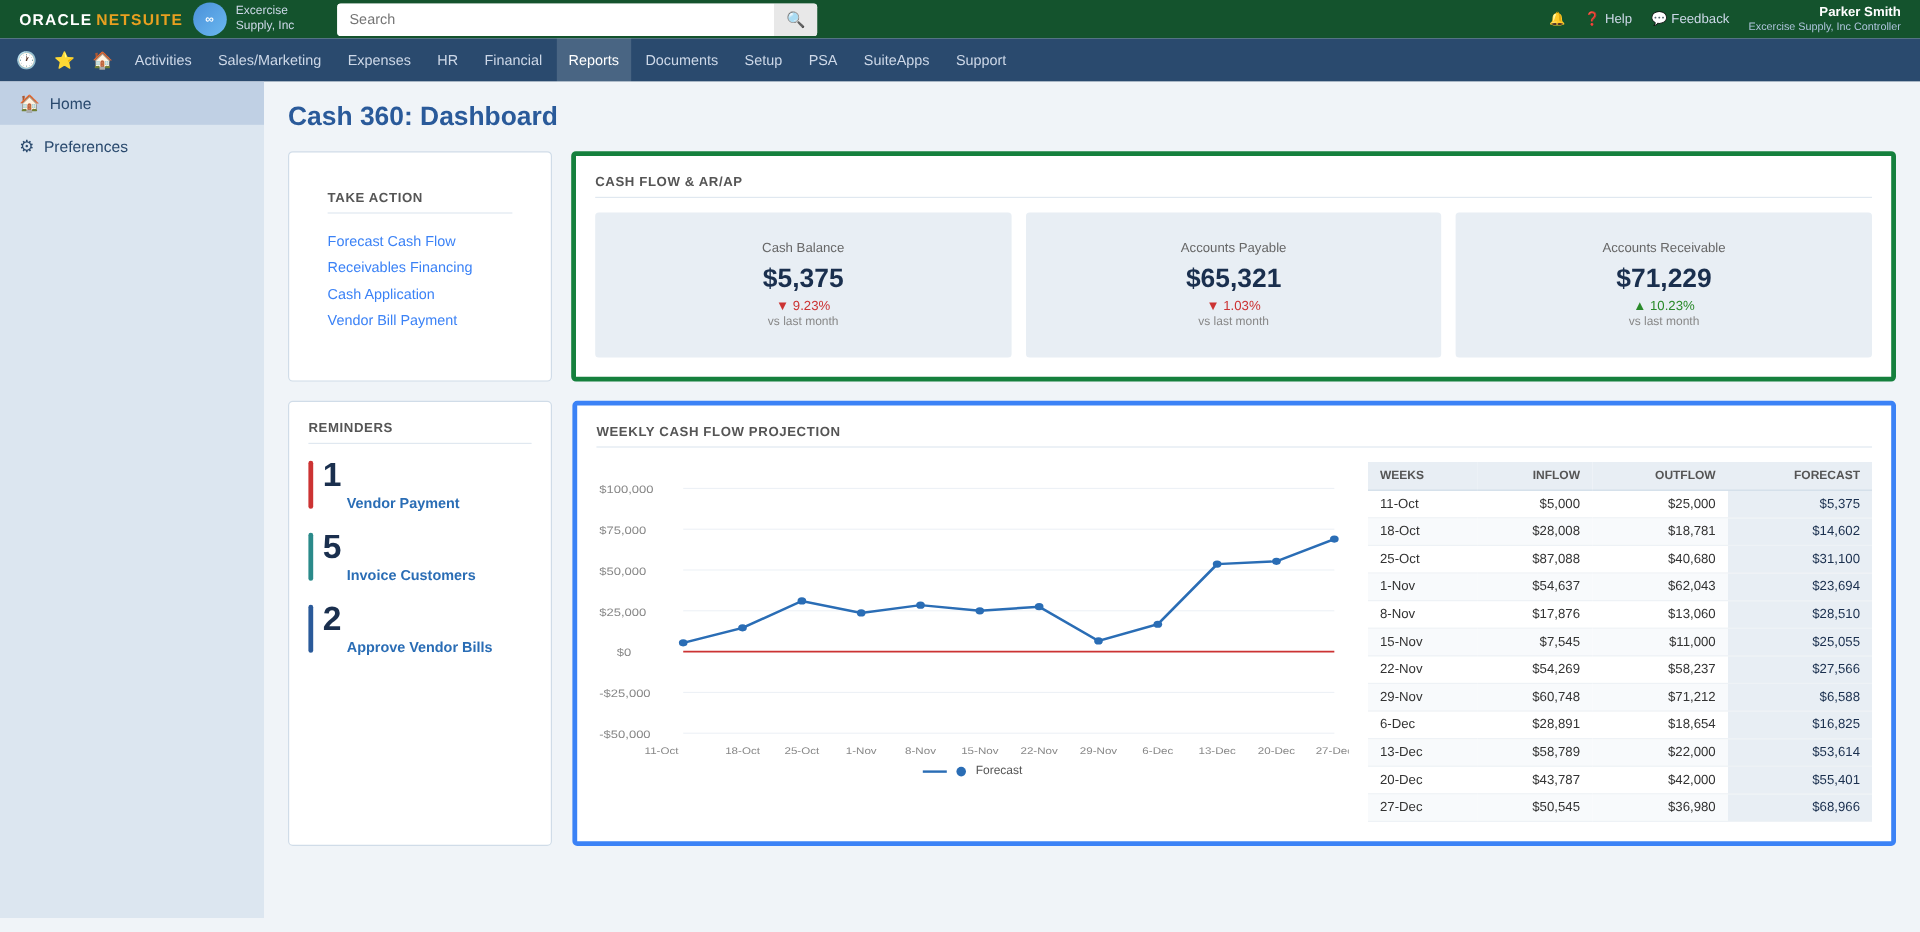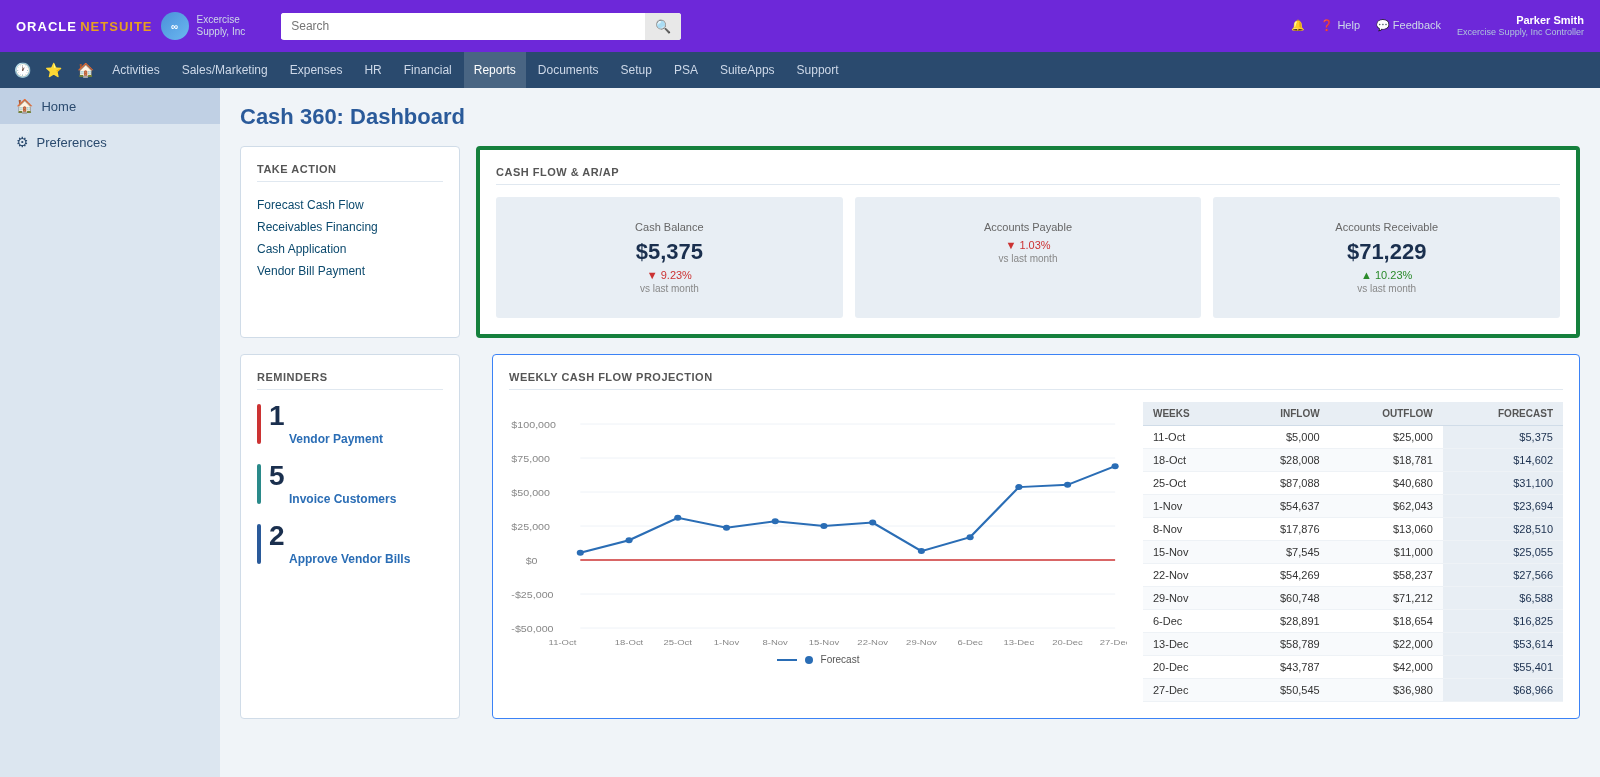--- a/index.html
+++ b/index.html
@@ -1,21 +1,21 @@
 <!DOCTYPE html>
 <html><head>
   <meta charset="utf-8">
   <style>
     * { box-sizing: border-box; margin: 0; padding: 0; }
     body { font-family: Arial, sans-serif; font-size: 12px; background: #f0f4f8; color: #333; }
 
     
     .top-header {
-      background: #6d28d9;
-      height: 52px;
+      background: #14532d;
+      height: 32px;
       display: flex;
       align-items: center;
       padding: 0 16px;
       gap: 16px;
     }
     .logo-area {
       display: flex;
       align-items: center;
       gap: 8px;
       color: white;
@@ -83,68 +83,68 @@
     
     .content { flex: 1; padding: 16px 20px; overflow-y: auto; background: #f0f4f8; }
     .page-title { font-size: 22px; color: #2a5a9a; font-weight: bold; margin-bottom: 16px; }
 
     
     .cards-row { display: flex; gap: 16px; margin-bottom: 16px; }
 
     
     .take-action-card {
       background: white; border: 1px solid #d0dce8; border-radius: 4px;
-      padding: 16px; width: 220px; min-width: 220px;
+      padding: 32px; width: 220px; min-width: 220px;
     }
     .card-title {
       font-size: 11px; font-weight: bold; color: #555; text-transform: uppercase;
       letter-spacing: 0.5px; margin-bottom: 12px; padding-bottom: 6px;
       border-bottom: 1px solid #e0e8f0;
     }
     .action-link {
-      display: block; color: #0c4a6e; font-size: 12px; padding: 4px 0;
+      display: block; color: #3b82f6; font-size: 12px; padding: 4px 0;
       cursor: pointer; text-decoration: none;
     }
 
     
     .cash-flow-card {
       flex: 1; background: white; border: 4px solid #15803d; border-radius: 4px; padding: 16px;
     }
     .metrics-row { display: flex; gap: 12px; margin-top: 8px; }
     .metric-box {
       flex: 1; background: #e8eef4; border-radius: 3px; padding: 24px 16px; text-align: center;
     }
     .metric-label { font-size: 11px; color: #666; margin-bottom: 6px; }
     .metric-value { font-size: 22px; font-weight: bold; color: #1a2f4e; margin-bottom: 4px; }
     .metric-change { font-size: 11px; }
     .metric-change.down { color: #cc3333; }
     .metric-change.up-green { color: #2a8a2a; }
     .vs-last { font-size: 10px; color: #888; margin-top: 2px; }
 
     
-    .bottom-row { display: flex; gap: 32px; }
+    .bottom-row { display: flex; gap: 17px; }
 
     
     .reminders-card {
       background: white; border: 1px solid #d0dce8; border-radius: 4px;
       padding: 16px; width: 220px; min-width: 220px;
     }
     .reminder-item { display: flex; align-items: flex-start; gap: 8px; margin-bottom: 16px; }
     .reminder-bar {
       width: 4px; min-height: 40px; border-radius: 2px; flex-shrink: 0; margin-top: 2px;
     }
     .reminder-bar.red { background: #cc3333; }
     .reminder-bar.teal { background: #2a8a8a; }
     .reminder-bar.blue { background: #2a5a9a; }
     .reminder-number { font-size: 28px; font-weight: bold; color: #1a2f4e; line-height: 1; }
     .reminder-text { font-size: 12px; color: #2a6db5; font-weight: bold; margin-top: 2px; cursor: pointer; margin-left: 20px; }
 
     
     .projection-card {
-      flex: 1; background: white; border: 1px solid #3b82f6; border-radius: 4px; padding: 16px;
+      flex: 1; background: white; border: 4px solid #3b82f6; border-radius: 4px; padding: 16px;
     }
 
     
     .chart-container { height: 240px; position: relative; margin-top: 8px; }
     .chart-svg { width: 100%; height: 100%; }
 
     
     .data-table { width: 100%; border-collapse: collapse; font-size: 11px; }
     .data-table th {
       background: #e8eef4; color: #555; text-align: left;
@@ -242,20 +242,21 @@
         <div class="card-title">CASH FLOW &amp; AR/AP</div>
         <div class="metrics-row">
           <div class="metric-box">
             <div class="metric-label">Cash Balance</div>
             <div class="metric-value">$5,375</div>
             <div class="metric-change down">▼ 9.23%</div>
             <div class="vs-last">vs last month</div>
           </div>
           <div class="metric-box">
             <div class="metric-label">Accounts Payable</div>
+            <div class="metric-value">$65,321</div>
             <div class="metric-change down">▼ 1.03%</div>
             <div class="vs-last">vs last month</div>
           </div>
           <div class="metric-box">
             <div class="metric-label">Accounts Receivable</div>
             <div class="metric-value">$71,229</div>
             <div class="metric-change up-green">▲ 10.23%</div>
             <div class="vs-last">vs last month</div>
           </div>
         </div>

